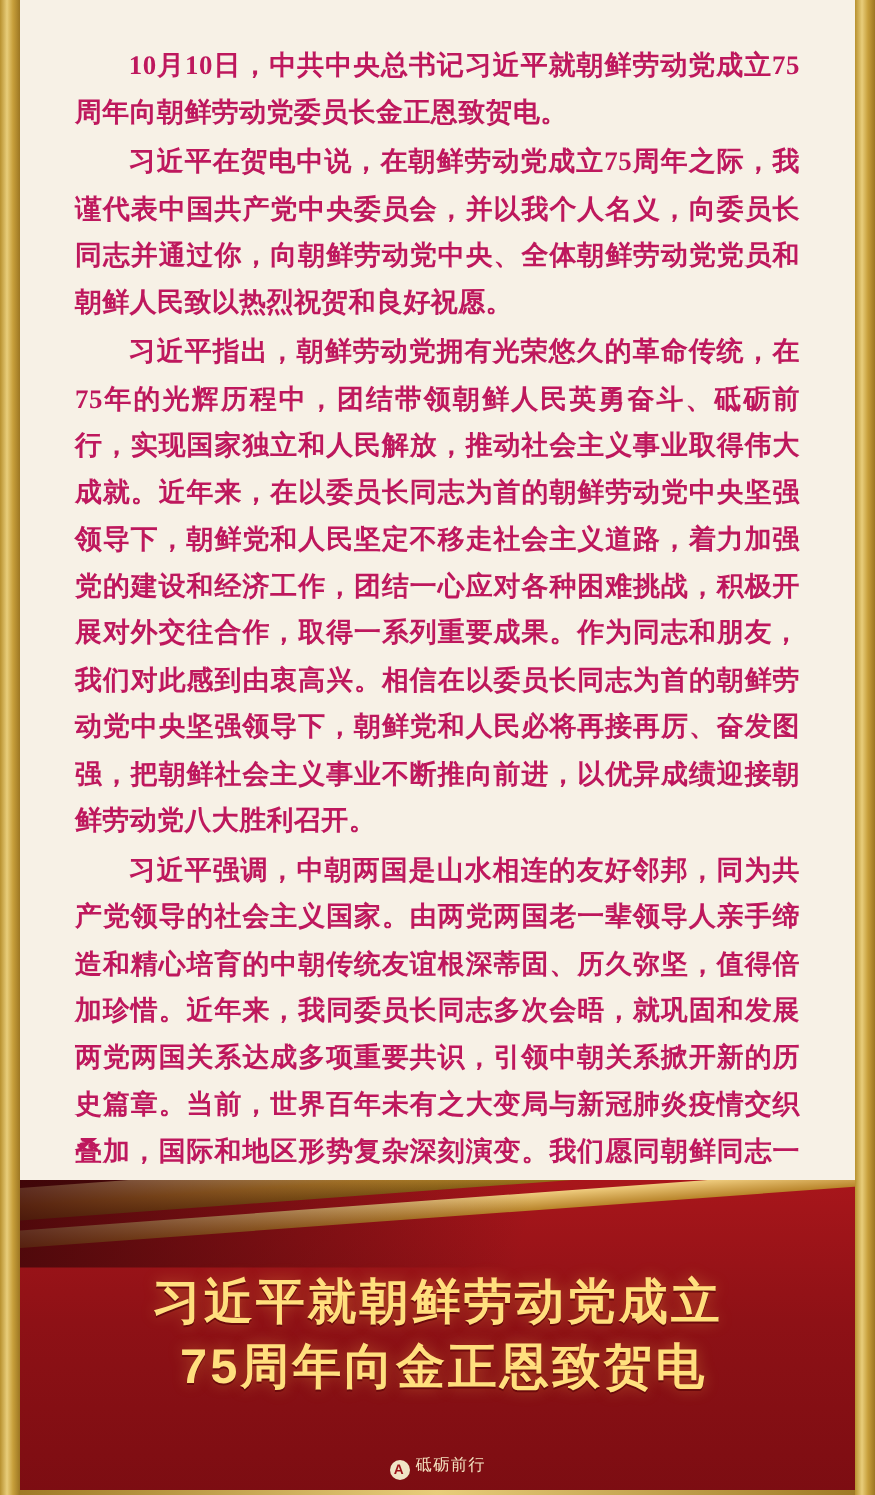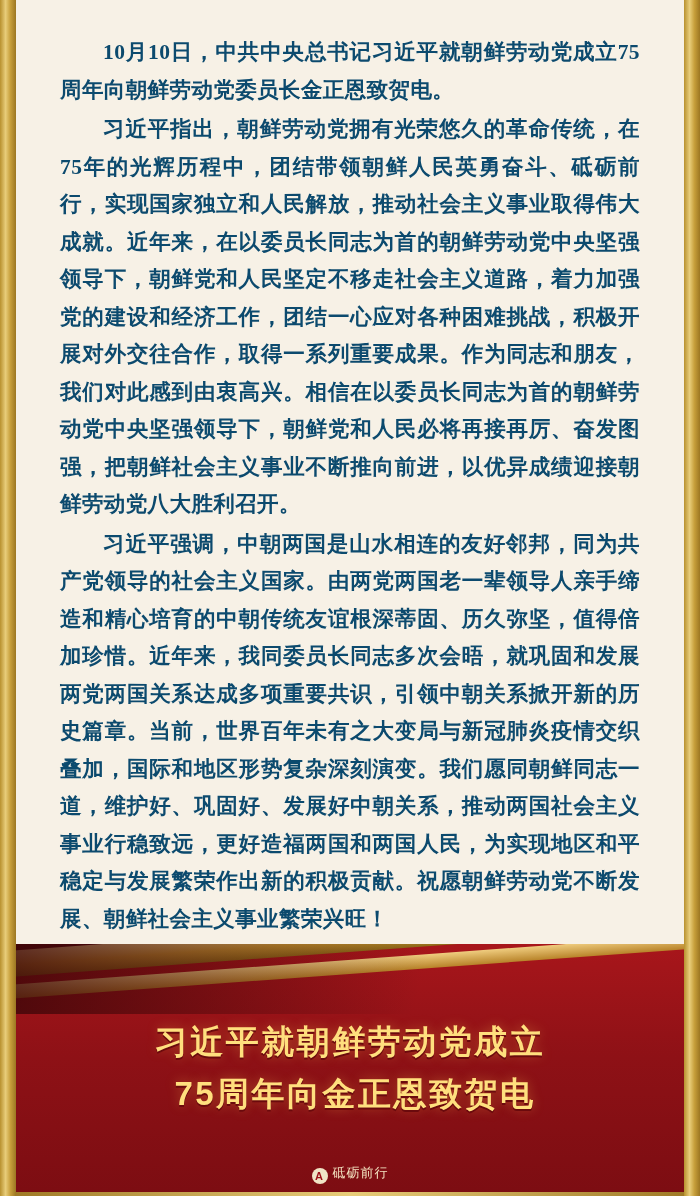--- a/index.html
+++ b/index.html
@@ -40,21 +40,21 @@
     top: 0;
     height: 955px;
     background: #f7f1e6;
     padding: 34px 44px 0 44px;
     box-sizing: border-box;
   }
   .article p {
     margin: 0 0 2px 0;
     font-size: 21.5px;
     line-height: 37.5px;
-    color: #0c4a6e;
+    color: #be185d;
     text-align: justify;
     text-justify: inter-ideograph;
     text-indent: 2em;
     letter-spacing: 0.4px;
     font-weight: 600;
     font-family: "Liberation Serif", "DejaVu Serif", serif;
   }
 
   
   .banner {
@@ -100,21 +100,21 @@
     height: 70px;
     background: linear-gradient(105deg, rgba(60,6,8,.85) 0%, rgba(130,17,22,0) 60%);
   }
   .banner-title {
     position: absolute;
     left: 0;
     right: 0;
     top: 72px;
     text-align: center;
     color: #ffdf7e;
-    font-size: 33px;
+    font-size: 39px;
     line-height: 52px;
     font-weight: bold;
     letter-spacing: 2.5px;
     font-family: "Liberation Sans", "DejaVu Sans", sans-serif;
     text-shadow: 0 2px 0 #6b0a0d, 0 0 12px rgba(255,200,80,.35);
   }
   .banner-title .line2 {
     display: block;
     margin-left: 10px;
   }
@@ -153,20 +153,21 @@
 </head>
 <body>
 
 <div class="poster">
 
   <div class="edge-bar left"></div>
   <div class="edge-bar right"></div>
 
   <div class="article">
     <p>10月10日，中共中央总书记习近平就朝鲜劳动党成立75周年向朝鲜劳动党委员长金正恩致贺电。</p>
+    <p>习近平在贺电中说，在朝鲜劳动党成立75周年之际，我谨代表中国共产党中央委员会，并以我个人名义，向委员长同志并通过你，向朝鲜劳动党中央、全体朝鲜劳动党党员和朝鲜人民致以热烈祝贺和良好祝愿。</p>
     <p>习近平指出，朝鲜劳动党拥有光荣悠久的革命传统，在75年的光辉历程中，团结带领朝鲜人民英勇奋斗、砥砺前行，实现国家独立和人民解放，推动社会主义事业取得伟大成就。近年来，在以委员长同志为首的朝鲜劳动党中央坚强领导下，朝鲜党和人民坚定不移走社会主义道路，着力加强党的建设和经济工作，团结一心应对各种困难挑战，积极开展对外交往合作，取得一系列重要成果。作为同志和朋友，我们对此感到由衷高兴。相信在以委员长同志为首的朝鲜劳动党中央坚强领导下，朝鲜党和人民必将再接再厉、奋发图强，把朝鲜社会主义事业不断推向前进，以优异成绩迎接朝鲜劳动党八大胜利召开。</p>
     <p>习近平强调，中朝两国是山水相连的友好邻邦，同为共产党领导的社会主义国家。由两党两国老一辈领导人亲手缔造和精心培育的中朝传统友谊根深蒂固、历久弥坚，值得倍加珍惜。近年来，我同委员长同志多次会晤，就巩固和发展两党两国关系达成多项重要共识，引领中朝关系掀开新的历史篇章。当前，世界百年未有之大变局与新冠肺炎疫情交织叠加，国际和地区形势复杂深刻演变。我们愿同朝鲜同志一道，维护好、巩固好、发展好中朝关系，推动两国社会主义事业行稳致远，更好造福两国和两国人民，为实现地区和平稳定与发展繁荣作出新的积极贡献。祝愿朝鲜劳动党不断发展、朝鲜社会主义事业繁荣兴旺！</p>
   </div>
 
   <div class="banner">
     <div class="ribbon r3"></div>
     <div class="ribbon r1"></div>
     <div class="ribbon r2"></div>
     <div class="banner-dark-wedge"></div>
 

